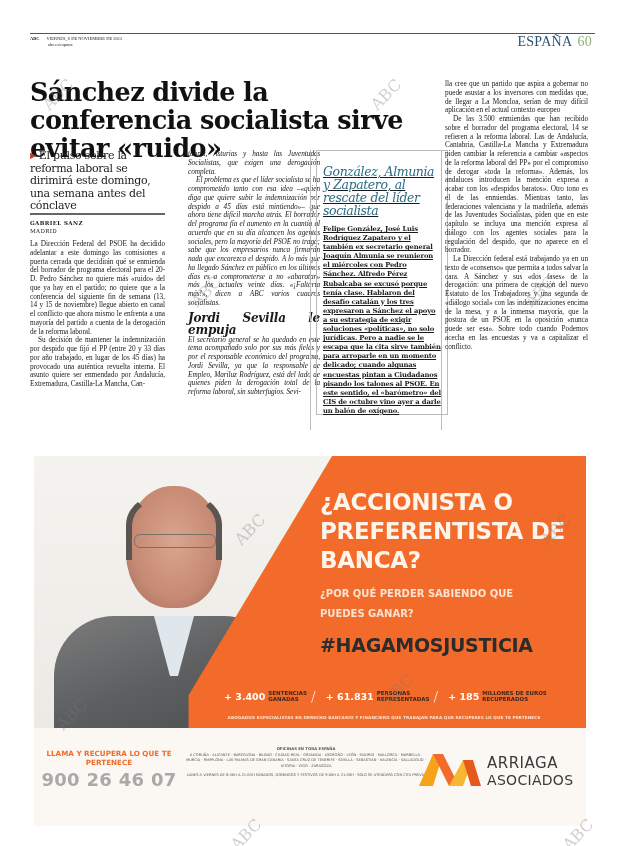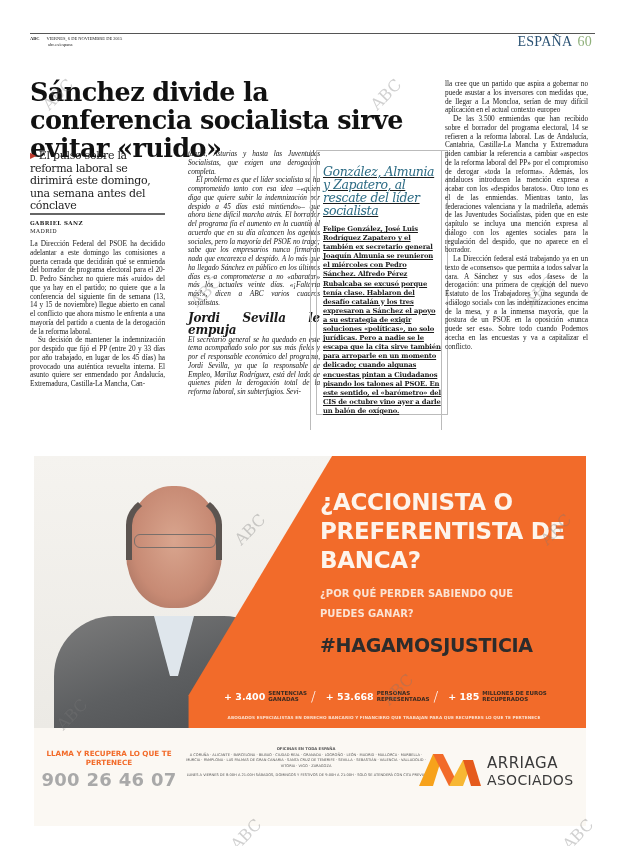--- a/index.html
+++ b/index.html
@@ -137,21 +137,21 @@
   <div class="ad-sub">¿POR QUÉ PERDER SABIENDO QUE PUEDES GANAR?</div>
   <div class="ad-hashtag">#HAGAMOSJUSTICIA</div>
 
   <div class="ad-stats">
     <div class="stat">
       <span class="num">+ 3.400</span>
       <span class="lbl"><span>SENTENCIAS</span><br><span>GANADAS</span></span>
       <span class="sep">/</span>
     </div>
     <div class="stat">
-      <span class="num">+ 53.668</span>
+      <span class="num">+ 61.831</span>
       <span class="lbl"><span>PERSONAS</span><br><span>REPRESENTADAS</span></span>
       <span class="sep">/</span>
     </div>
     <div class="stat">
       <span class="num">+ 185</span>
       <span class="lbl"><span>MILLONES DE EUROS</span><br><span>RECUPERADOS</span></span>
     </div>
   </div>
   <div class="ad-tagline">ABOGADOS ESPECIALISTAS EN DERECHO BANCARIO Y FINANCIERO QUE TRABAJAN PARA QUE RECUPERES LO QUE TE PERTENECE</div>
 

